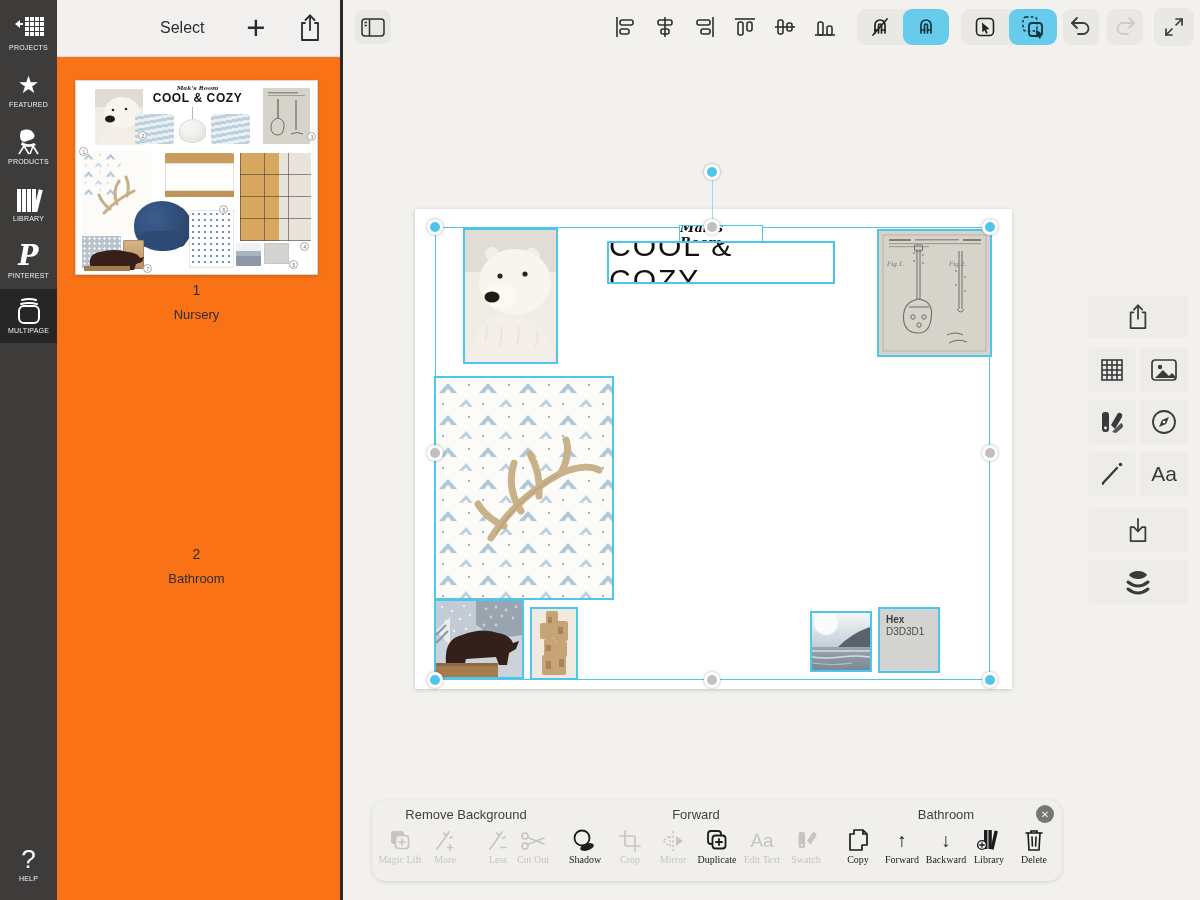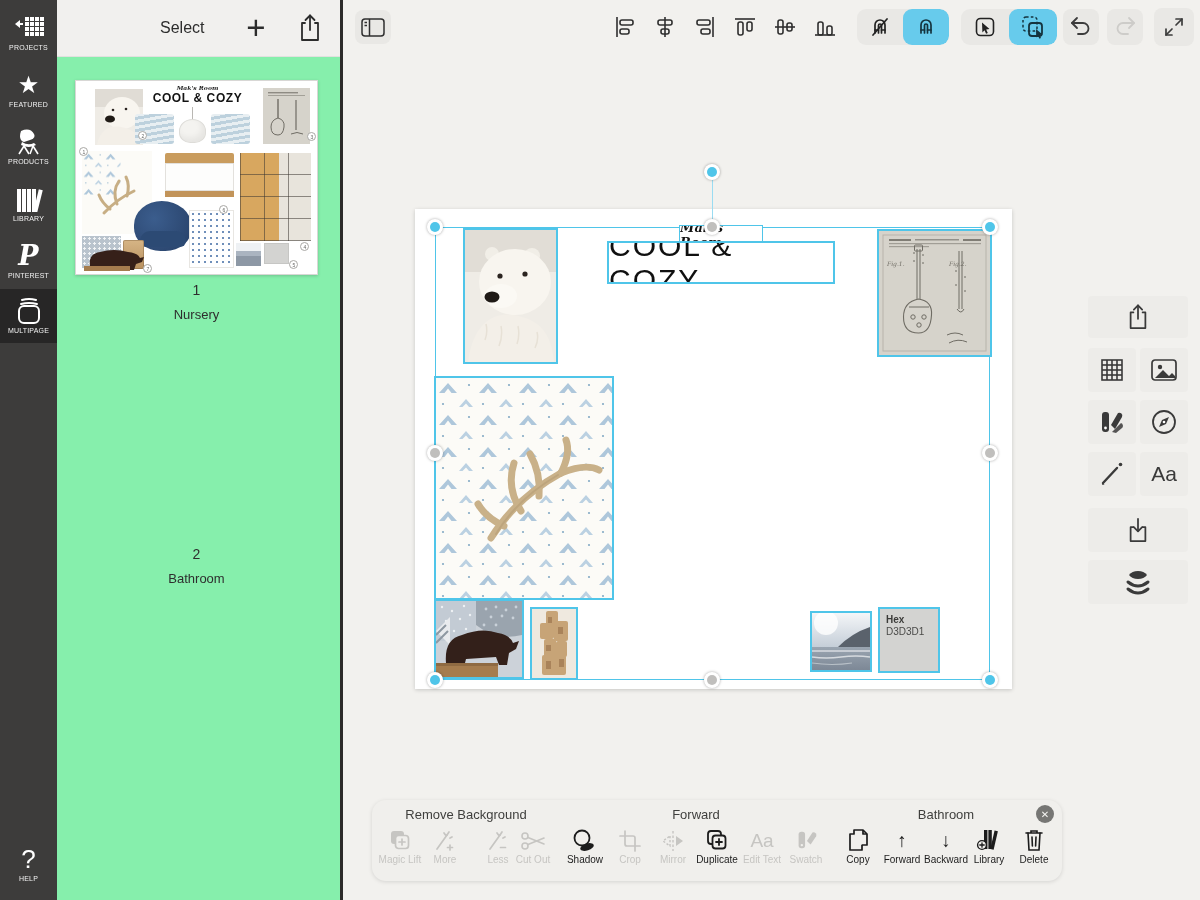--- a/index.html
+++ b/index.html
@@ -12,21 +12,21 @@
   .nav-item { width:57px; height:57px; display:flex; flex-direction:column; align-items:center; justify-content:center; gap:3px; }
   .nav-item.sel { background:#272626; height:54px; }
   .nicon { height:26px; display:flex; align-items:center; justify-content:center; color:#fff; }
   .nicon .glyph { color:#fff; font-size:24px; line-height:24px; }
   .nicon .pglyph { font-family:"DejaVu Serif", serif; font-style:italic; font-weight:bold; font-size:27px; line-height:27px; }
   .nlabel { font-size:7px; letter-spacing:.2px; color:#f2f2f2; }
   .nav-help { margin-top:auto; margin-bottom:8px; }
   .nav-help .glyph { font-size:26px; }
 
   
-  .panel { position:absolute; left:57px; top:0; width:283px; height:900px; background:#86efac; z-index:25; }
+  .panel { position:absolute; left:57px; top:0; width:283px; height:900px; background:#f97316; z-index:25; }
   .panel-head { position:absolute; left:0; top:0; width:283px; height:57px; background:#f1f0ee; border-bottom:1px solid #e2e1df; }
   .panel-title { position:absolute; left:103px; top:19px; font-size:16px; color:#2c2c2c; }
   .panel-add { position:absolute; left:180px; top:9px; width:38px; height:38px; display:flex; align-items:center; justify-content:center; font-size:33px; font-weight:300; color:#2c2c2c; }
   .panel-share { position:absolute; left:236px; top:11px; width:34px; height:34px; display:flex; align-items:center; justify-content:center; }
 
   .thumb1 { position:absolute; left:18px; top:80px; width:243px; height:195px; background:#fff; border:1px solid #d8d7d5; box-shadow:0 1px 3px rgba(0,0,0,.18); }
   .pg-num { position:absolute; width:243px; left:18px; text-align:center; font-size:14px; color:#2e2e2e; }
   .pg-name { position:absolute; width:243px; left:18px; text-align:center; font-size:13px; color:#2e2e2e; }
 
   .thumb2 { position:absolute; left:18px; top:345px; width:243px; height:193px; background:#f4f4f2; border:4px solid #4a4a49; display:flex; flex-direction:column; align-items:center; justify-content:center; gap:10px; }
@@ -87,21 +87,21 @@
 
   
   .rtb { position:absolute; background:#edece9; border-radius:4px; display:flex; align-items:center; justify-content:center; }
   .rtb .aatxt { font-size:21px; color:#3a3a3a; letter-spacing:0; }
 
   
   .btoolbar { position:absolute; left:372px; top:800px; width:690px; height:81px; background:#f0efec; border-radius:14px; box-shadow:0 1px 4px rgba(0,0,0,.12); z-index:20; }
   .bsec-label { position:absolute; top:7px; font-size:13px; color:#3f3f3d; transform:translateX(-50%); }
   .bitem { position:absolute; top:26px; width:56px; display:flex; flex-direction:column; align-items:center; gap:2px; transform:translateX(-50%); }
   .bitem .bicon { height:26px; display:flex; align-items:flex-end; justify-content:center; }
-  .bitem .bl { font-size:10px; white-space:nowrap; }
+  .bitem .bl { font-size:10px; white-space:nowrap;font-family:Liberation Serif, serif; }
   .en  .bl { color:#1c1c1c; }
   .dis .bl { color:#c6c5c2; }
   .bicon .tglyph { font-size:19px; line-height:22px; }
   .en .tglyph { color:#1c1c1c; }
   .dis .tglyph { color:#c6c5c2; }
   .bclose { position:absolute; right:8px; top:5px; width:18px; height:18px; border-radius:50%; background:#767674; color:#f4f4f2; font-size:10px; display:flex; align-items:center; justify-content:center; }
 
   svg { display:block; }
 </style>
 </head>

